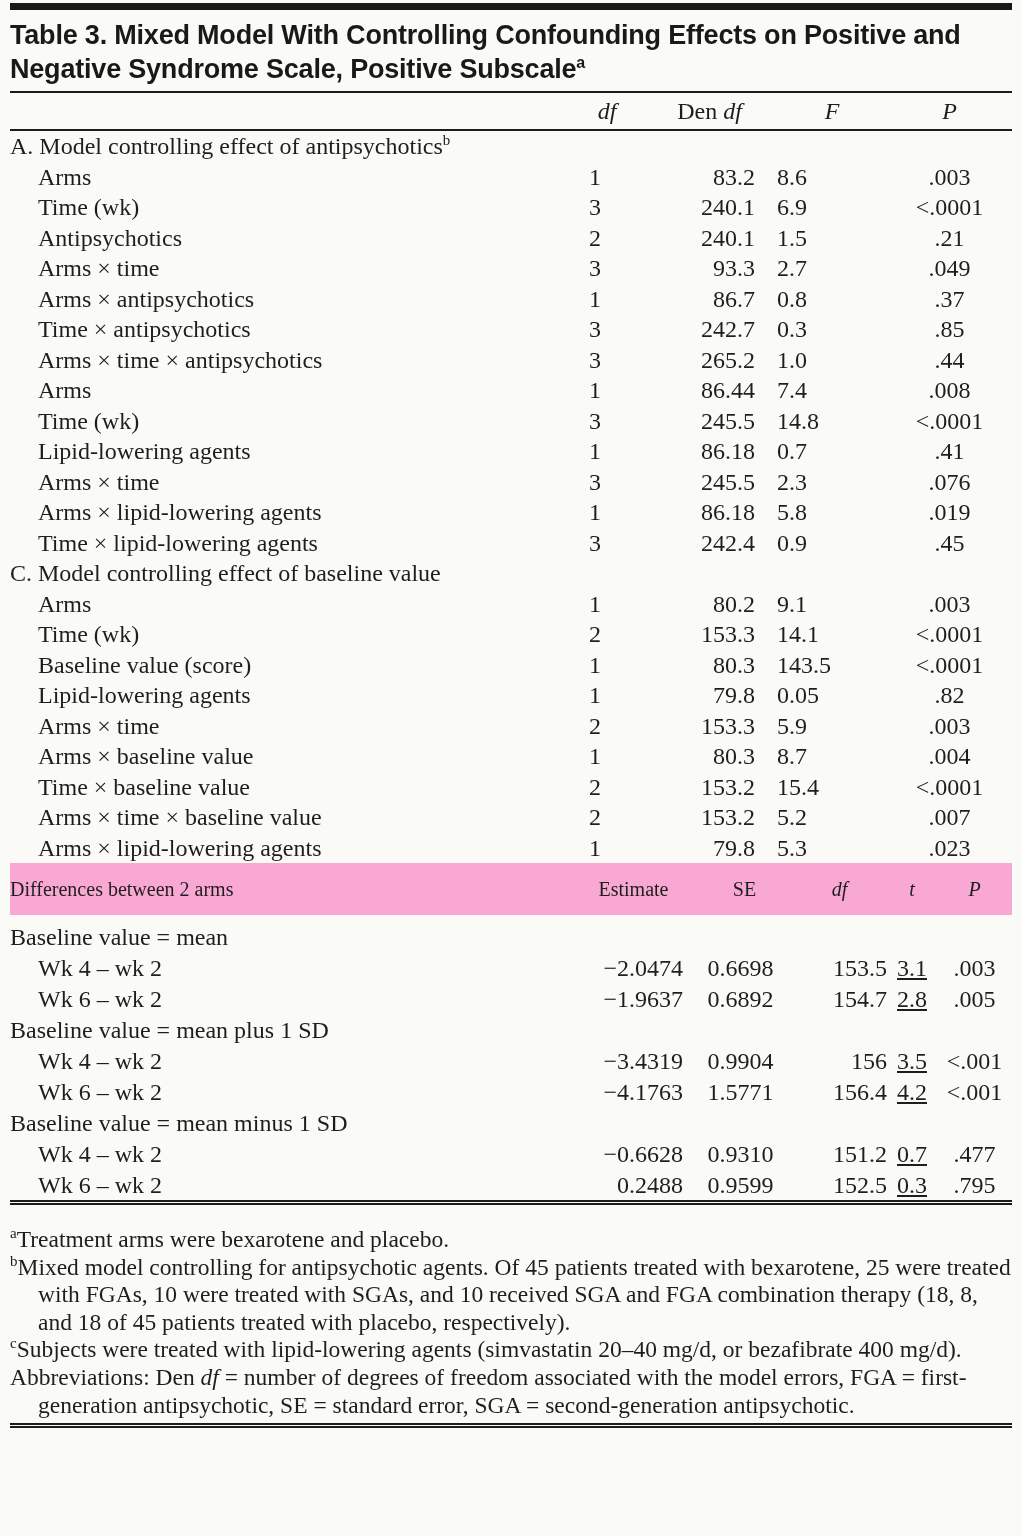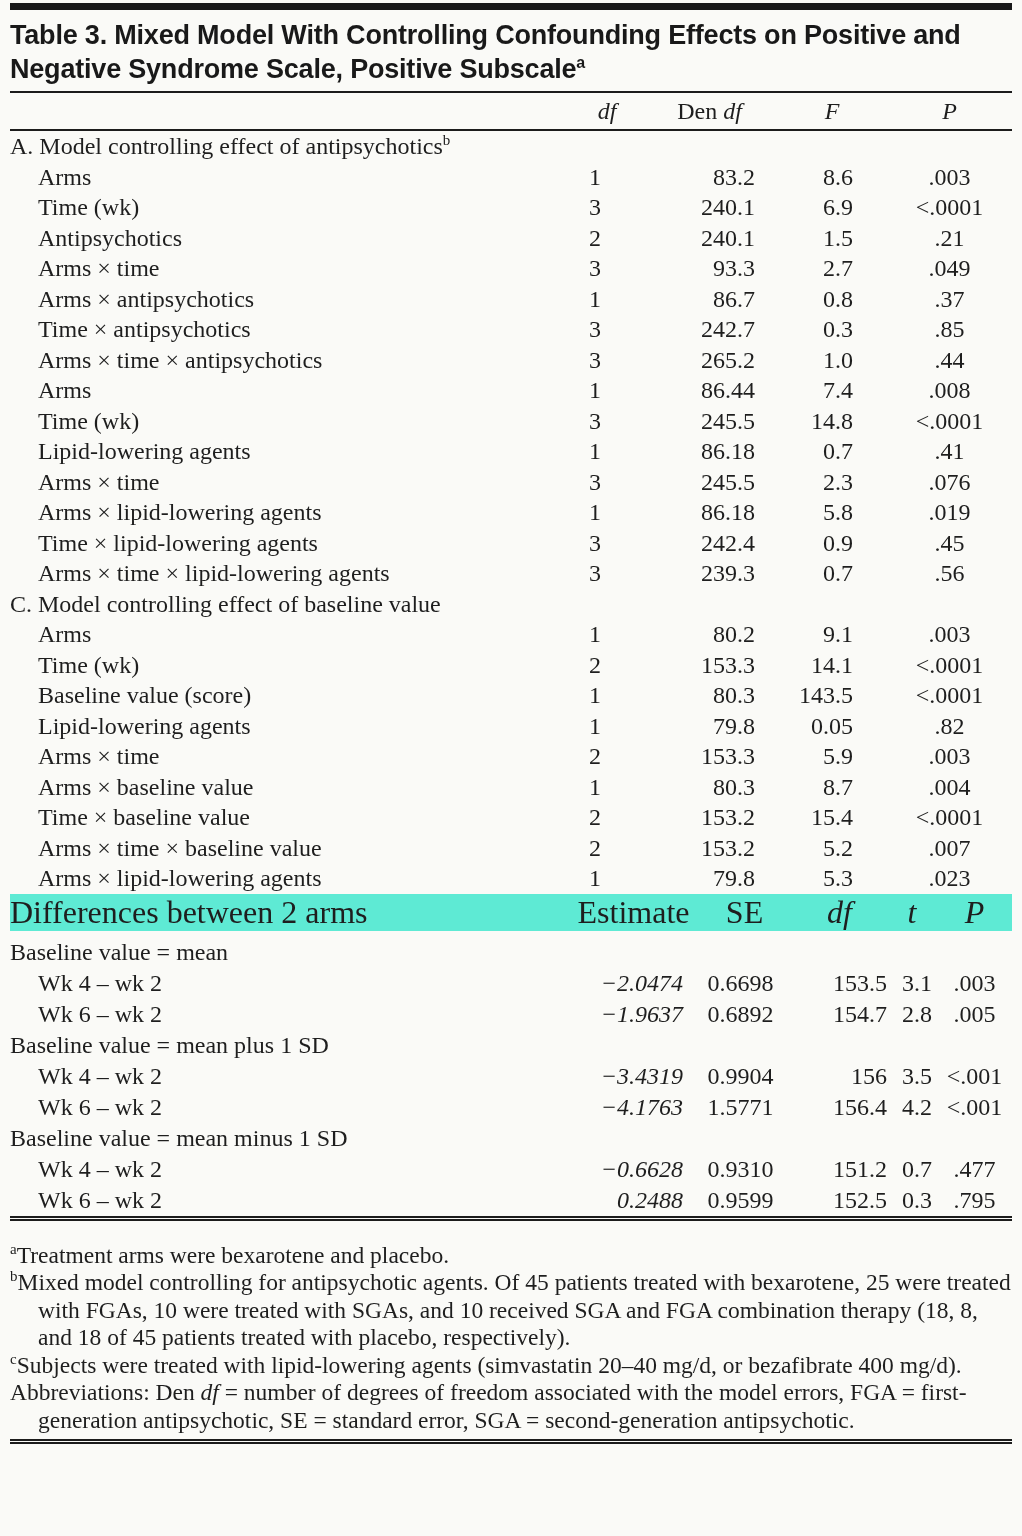--- a/index.html
+++ b/index.html
@@ -32,35 +32,35 @@
     height:36px;font-size:24px;text-align:center;
     border-bottom:2px solid #1c1c1c;
   }
   #model-table td{height:30.5px;font-size:24px;line-height:26px;}
   td.lbl{text-align:left;white-space:nowrap;overflow:hidden;}
   td.lbl.indent{padding-left:28px;}
   td.sectionlbl{text-align:left;white-space:nowrap;}
   td.sectionlbl sup, .fn sup{font-size:15px;line-height:0;}
   #model-table td.c-df{text-align:center;padding-right:24px;}
   #model-table td.c-den{text-align:right;padding-right:22px;}
-  #model-table td.c-f{text-align:right;padding-right:34px;}
+  #model-table td.c-f{padding-right:34px;}
   #model-table td.c-p{text-align:center;}
 
   
   #diff-table .band th{
-    background:#5eead4;
-    height:23px;font-size:32px;
+    background:#f9a8d4;
+    height:52px;font-size:20px;
     text-align:center;
   }
   #diff-table .band th.bandlbl{text-align:left;font-weight:normal;}
   #diff-table td{height:31px;font-size:24px;line-height:26px;}
-  #diff-table td.c-est{text-align:right;padding-right:14px;font-style:italic;}
+  #diff-table td.c-est{text-align:right;padding-right:14px;}
   #diff-table td.c-se{text-align:center;padding-right:8px;}
   #diff-table td.c-dfd{text-align:right;padding-left:26px;}
-  #diff-table td.c-t{text-align:center;padding-left:10px;}
+  #diff-table td.c-t{text-align:left;padding-left:10px;text-decoration:underline;}
   #diff-table td.c-pd{text-align:center;}
   #diff-table .spacer-row td{height:6px;}
 
   
   .footnotes{margin-top:21px;font-size:23.5px;line-height:27.6px;color:#1e1e1e;}
   .fn{padding-left:28px;text-indent:-28px;}
   .bottom-rule{margin-top:4px;}
 </style>
 </head>
 <body>
@@ -177,27 +177,20 @@
           <td class="c-den">86.18</td>
           <td class="c-f">5.8</td>
           <td class="c-p">.019</td>
         </tr>
         <tr>
           <td class="lbl indent">Time × lipid-lowering agents</td>
           <td class="c-df">3</td>
           <td class="c-den">242.4</td>
           <td class="c-f">0.9</td>
           <td class="c-p">.45</td>
-        </tr>
-        <tr>
-          <td class="lbl indent">Arms × time × lipid-lowering agents</td>
-          <td class="c-df">3</td>
-          <td class="c-den">239.3</td>
-          <td class="c-f">0.7</td>
-          <td class="c-p">.56</td>
         </tr>
         <tr>
           <td class="sectionlbl" colspan="5">C. Model controlling effect of baseline value</td>
         </tr>
         <tr>
           <td class="lbl indent">Arms</td>
           <td class="c-df">1</td>
           <td class="c-den">80.2</td>
           <td class="c-f">9.1</td>
           <td class="c-p">.003</td>

